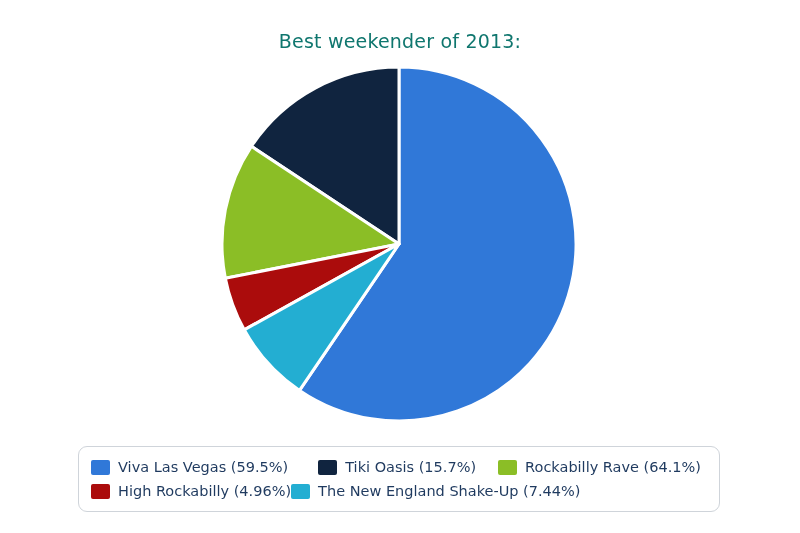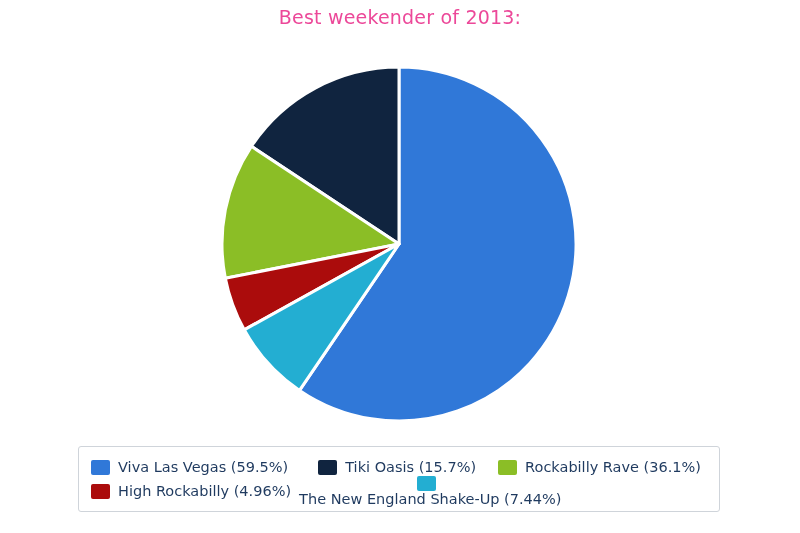--- a/index.html
+++ b/index.html
@@ -20,26 +20,26 @@
     position: absolute;
     left: 0; top: 0;
     width: 800px;
     height: 533px;
   }
 
   
   #chart-title {
     position: absolute;
     left: 0;
-    top: 6px;
+    top: 30px;
     width: 800px;
     text-align: center;
     font-size: 19px;
     font-family: "DejaVu Sans", sans-serif;
-    color: #ec4899;
+    color: #0f766e;
     letter-spacing: 0.2px;
     white-space: nowrap;
   }
 
   
   #pie-area {
     position: absolute;
     left: 0;
     top: 0;
     width: 800px;
@@ -51,21 +51,21 @@
 
   
   #legend-box {
     position: absolute;
     left: 78px;
     top: 446px;
     width: 642px;
     height: 66px;
     box-sizing: border-box;
     border: 1px solid #cfd4da;
-    border-radius: 3px;
+    border-radius: 9px;
     background: #ffffff;
     padding: 8px 0 0 0;
   }
   .legend-row {
     display: flex;
     align-items: center;
     height: 24px;
     padding-left: 12px;
   }
   .legend-entry {
@@ -110,28 +110,28 @@
         <div class="legend-entry" style="margin-right: 22px;">
           <span class="legend-swatch" style="background: rgb(48, 120, 216);"></span>
           <span class="legend-label">Viva Las Vegas (59.5%)</span>
         </div>
         <div class="legend-entry" style="margin-right: 22px; padding-left: 8px;">
           <span class="legend-swatch" style="background: rgb(16, 36, 63);"></span>
           <span class="legend-label">Tiki Oasis (15.7%)</span>
         </div>
         <div class="legend-entry" style="margin-right: 22px;">
           <span class="legend-swatch" style="background: rgb(139, 190, 38);"></span>
-          <span class="legend-label">Rockabilly Rave (36.1%)</span>
+          <span class="legend-label">Rockabilly Rave (64.1%)</span>
         </div>
       </div>
     <div class="legend-row" id="legend-row-1">
         <div class="legend-entry" style="">
           <span class="legend-swatch" style="background: rgb(171, 12, 12);"></span>
           <span class="legend-label">High Rockabilly (4.96%)</span>
         </div>
-        <div class="legend-entry" style="margin-right: 22px; flex-direction: column;">
+        <div class="legend-entry" style="margin-right: 22px;">
           <span class="legend-swatch" style="background: rgb(35, 174, 210);"></span>
           <span class="legend-label">The New England Shake-Up (7.44%)</span>
         </div>
       </div>
   </div>
 
 </div>
 
 </body></html>

